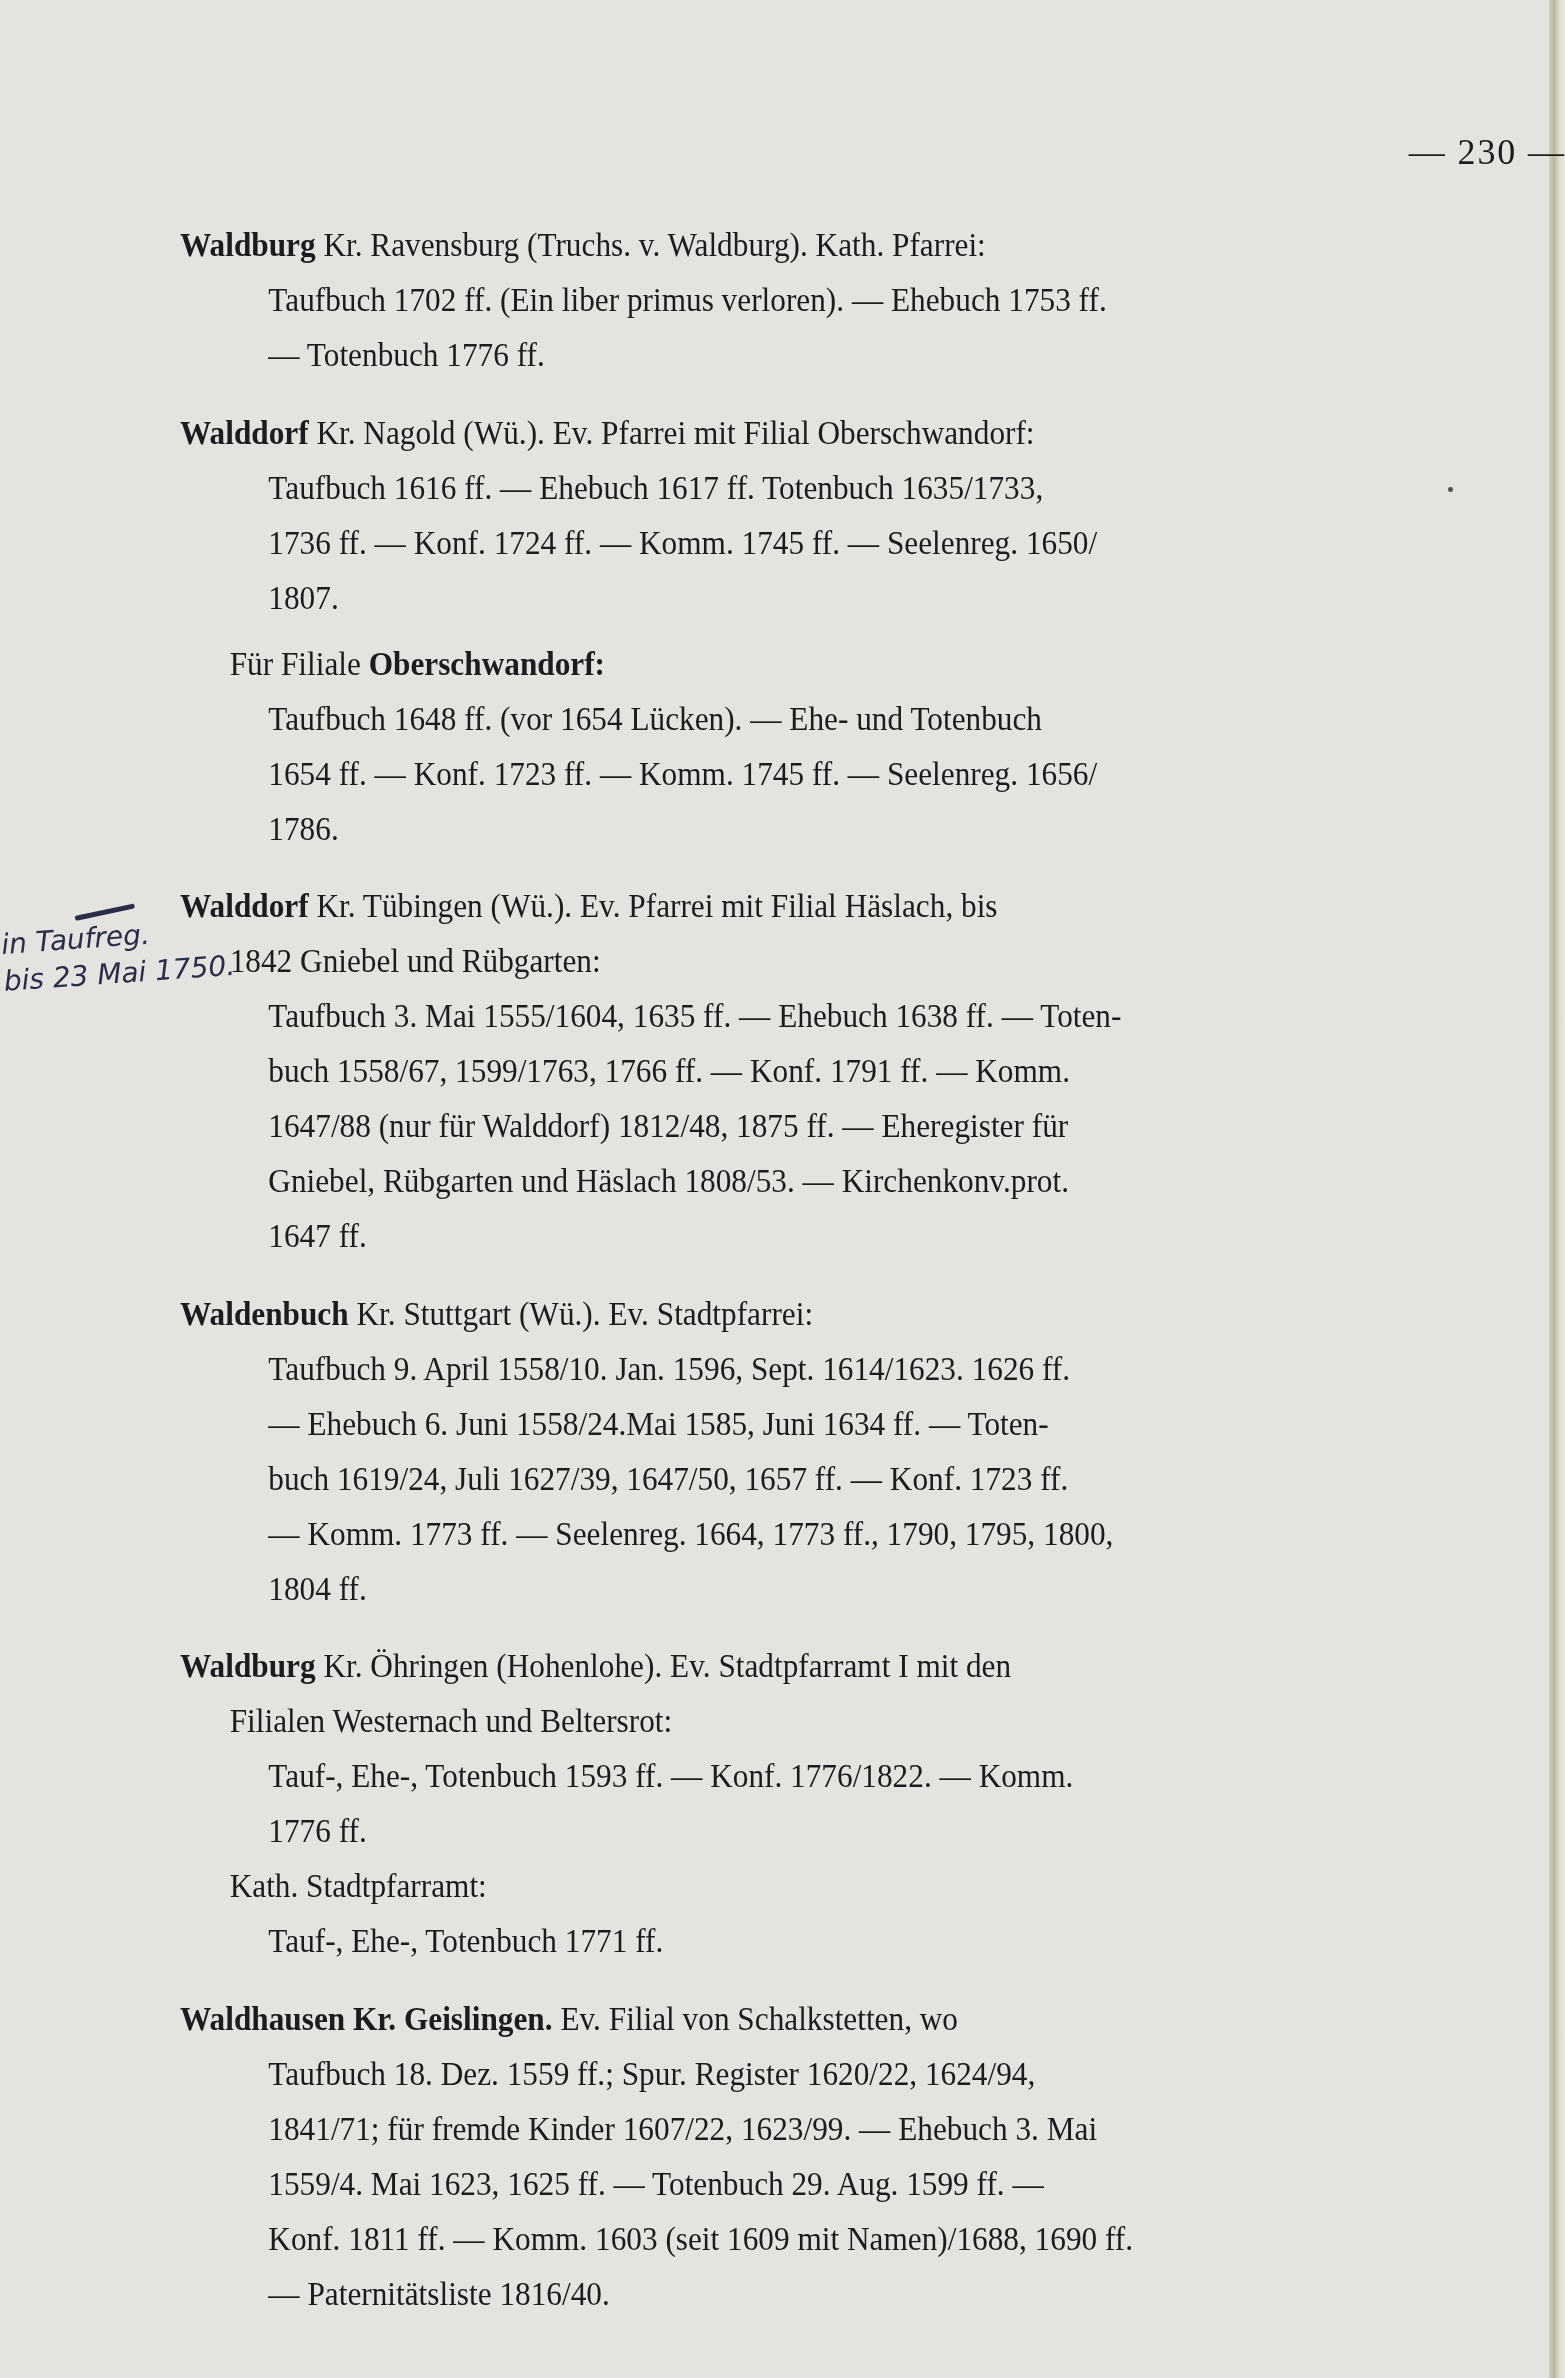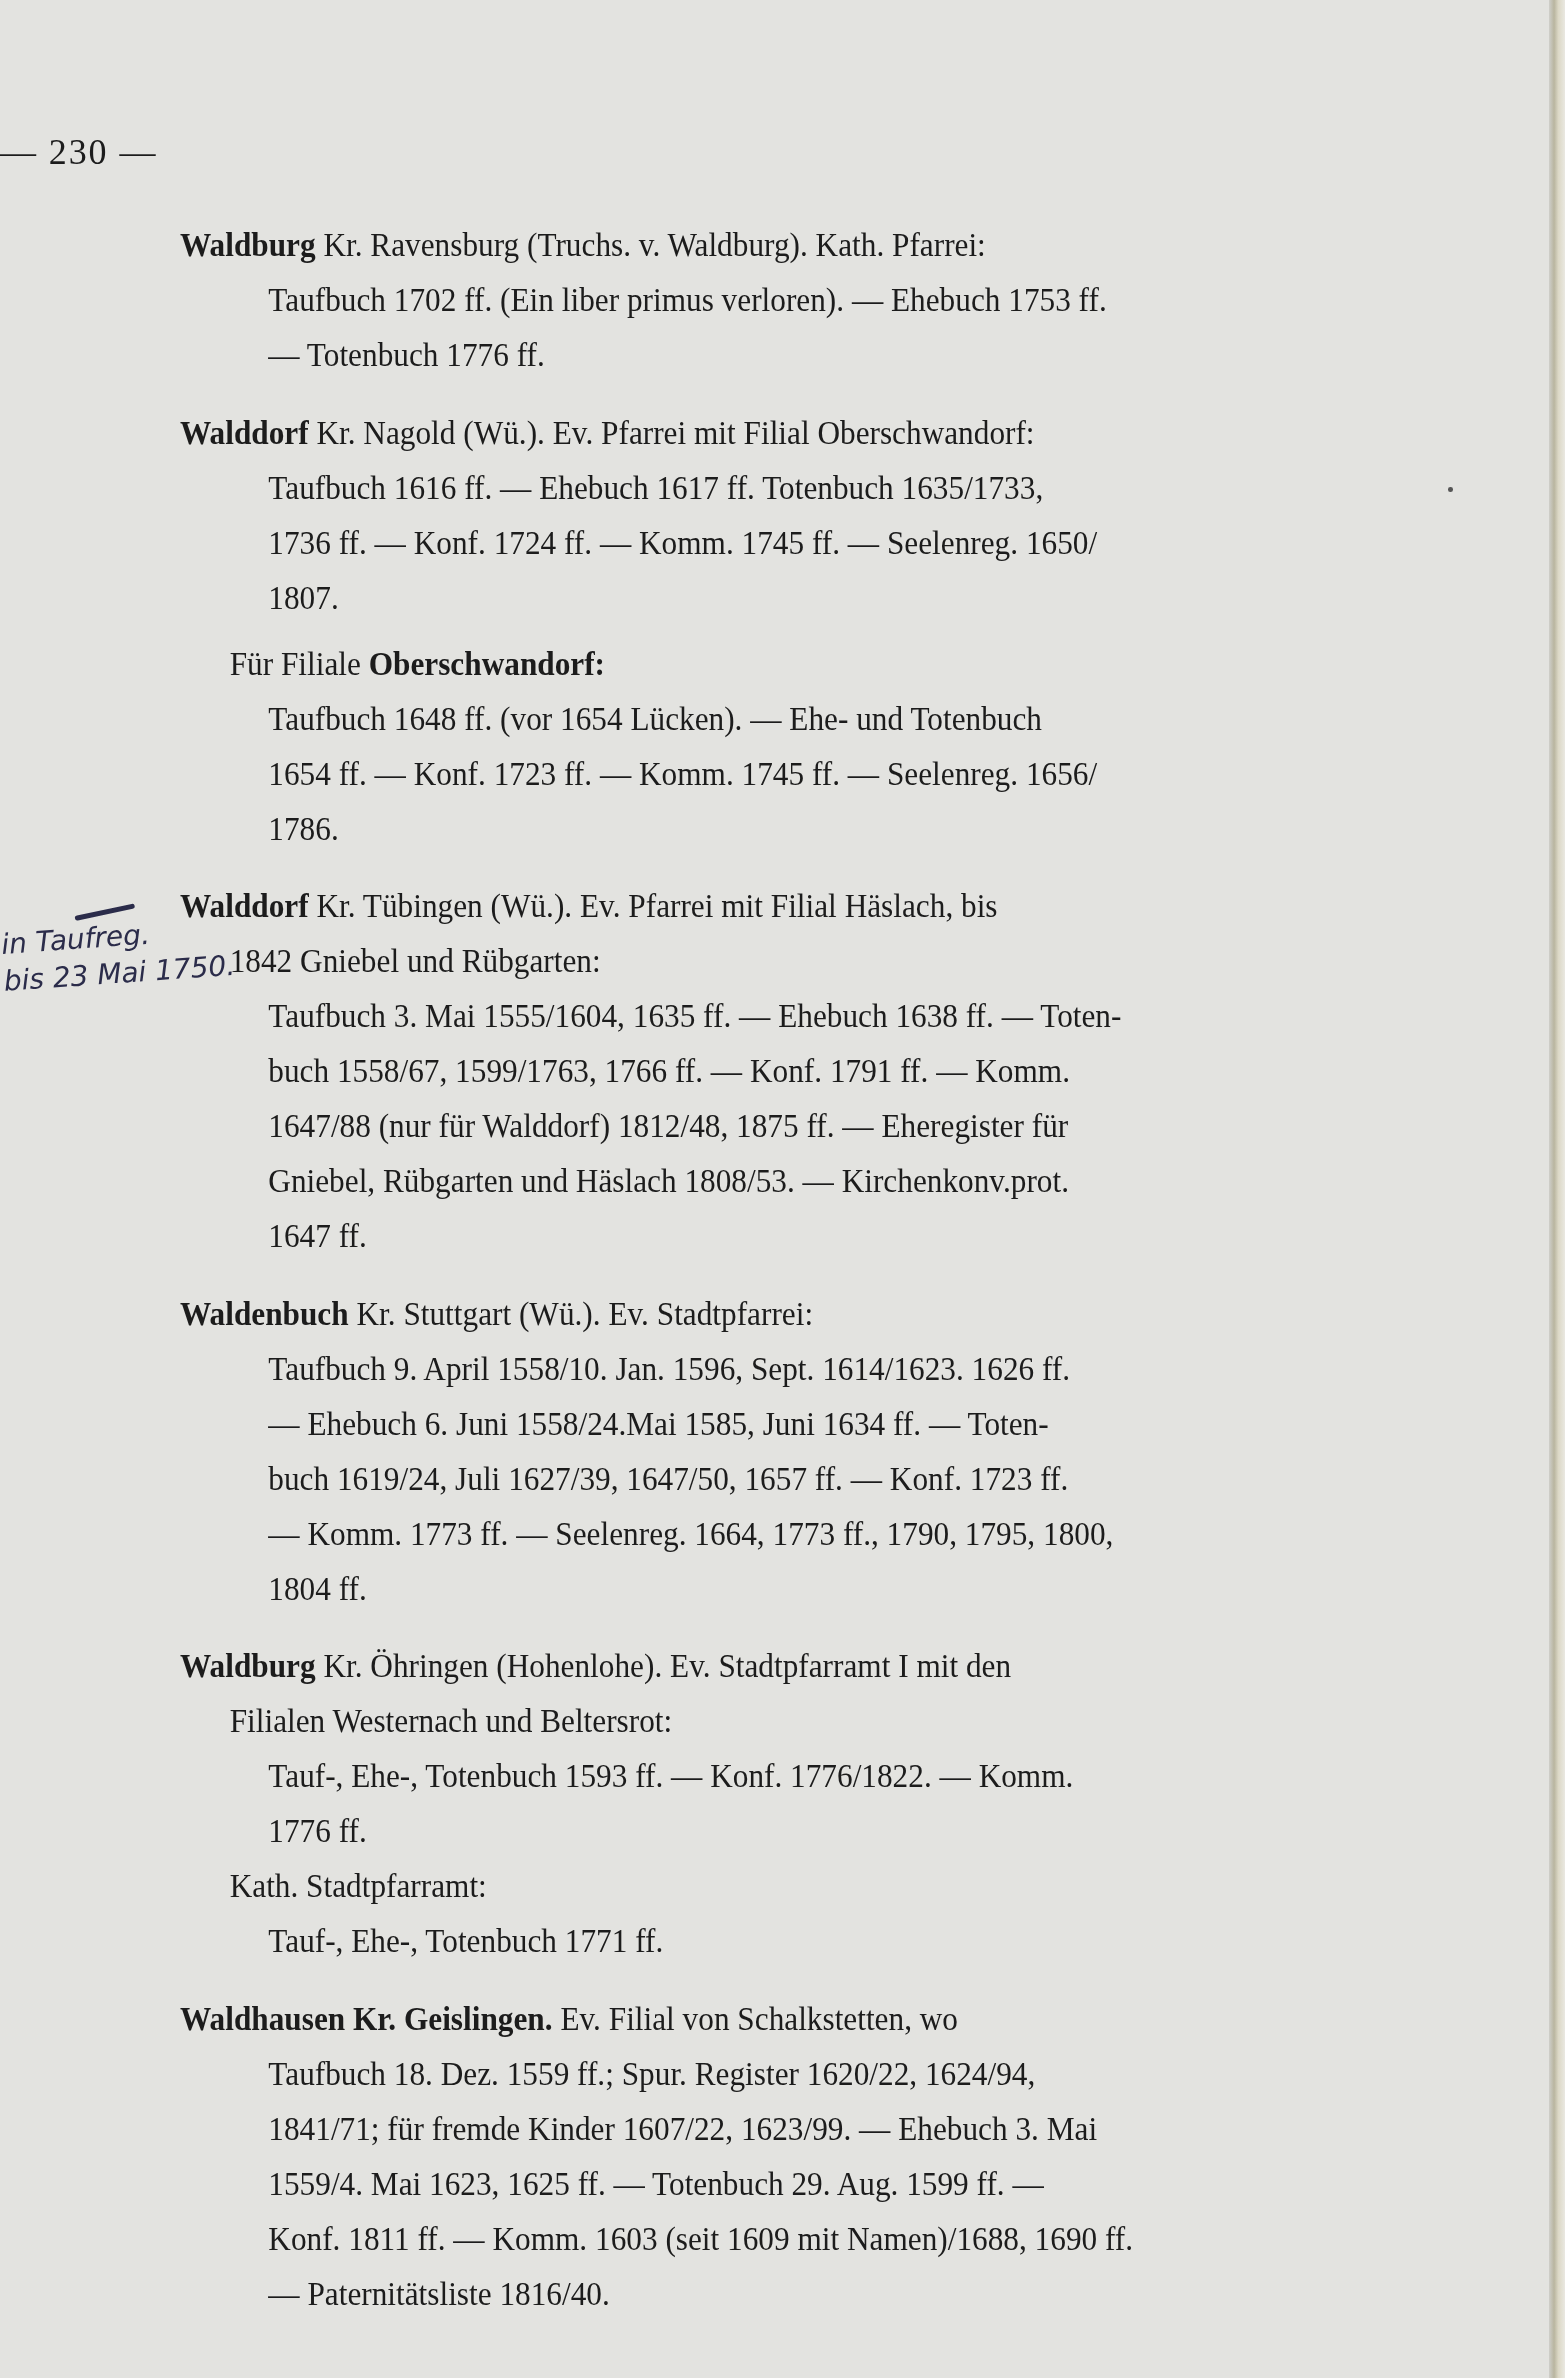--- a/index.html
+++ b/index.html
@@ -8,21 +8,21 @@
     background: #e3e3e0;
     font-family: "DejaVu Serif", "Liberation Serif", serif;
     color: #1c1c1c;
   }
   .page-edge {
     position: absolute; top: 0; right: 0; width: 17px; height: 100%;
     background: linear-gradient(to right, #cfcfcb 0%, #b9b59f 30%, #dcd8c6 55%, #ecebe6 100%);
   }
   .page-number {
     position: absolute; left: 0; width: 1566px; top: 131px;
-    text-align: left; font-size: 36px; letter-spacing: 1.9px;
+    text-align: right; font-size: 36px; letter-spacing: 1.9px;
     font-family: "Liberation Serif", serif;
   }
   .content {
     position: absolute; left: 180px; top: 217px; width: 1218px;
     font-size: 34px; line-height: 55px;
     font-family: "Liberation Serif", serif;
     transform: scaleX(0.92); transform-origin: left top;
   }
   .entry { margin: 0 0 22.5px 0; }
   .line { white-space: nowrap; }

